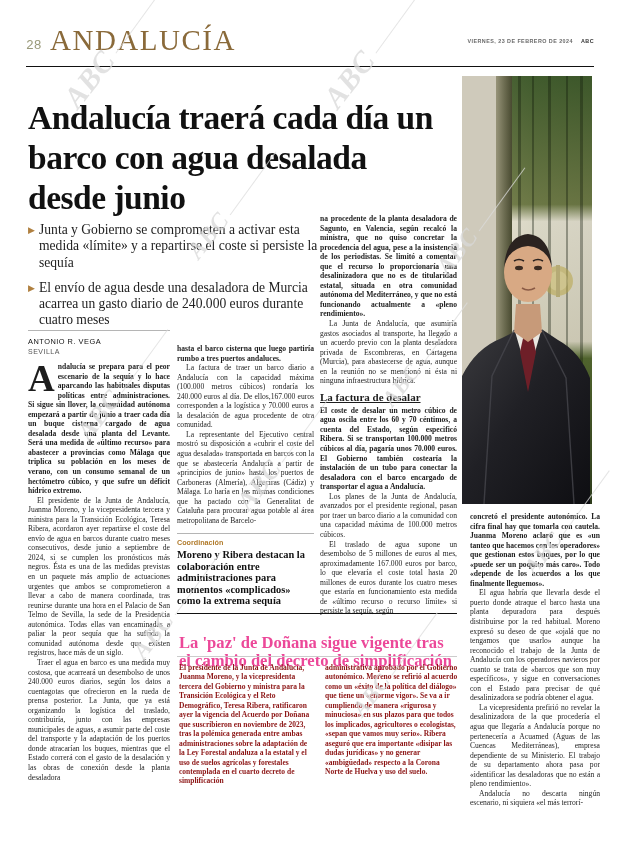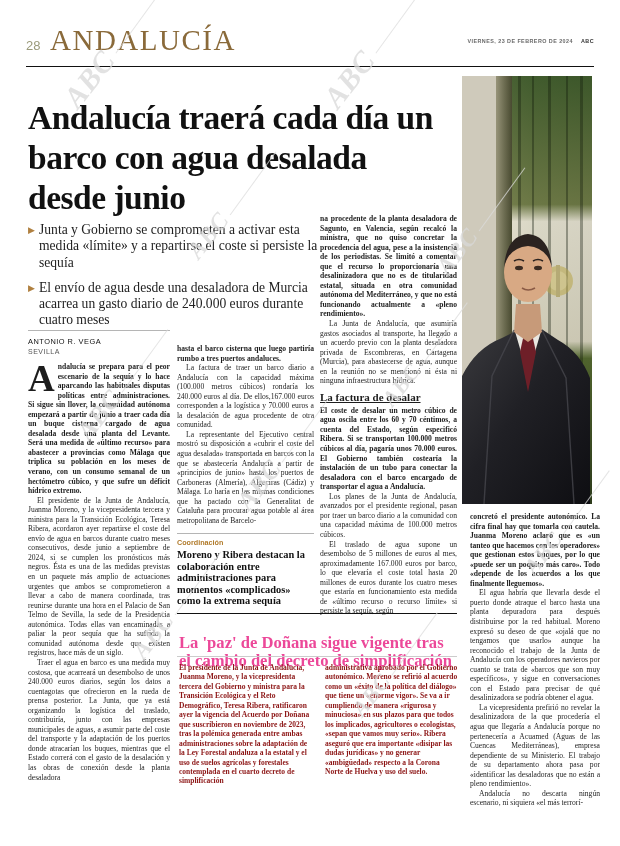--- a/index.html
+++ b/index.html
@@ -19,21 +19,21 @@
   .wm { position:absolute; color:#d9d9d9; font-family:"Liberation Serif",serif;
         font-style:italic; font-weight:700; letter-spacing:1px;
         transform: rotate(-52deg); user-select:none; pointer-events:none; z-index:5;
         opacity:.75; }
   .wm::after{ content:""; position:absolute; left:108%; top:58%;
         width:78px; height:1px; background:#dcdcdc; transform:rotate(-2deg);}
 
   
   .masthead { position:absolute; left:26px; top:26px; right:26px; height:34px; }
   .folio { position:absolute; left:0; top:12px; font-size:13px; color:#9a9a7a;
-           font-family:Liberation Sans, sans-serif;text-align:right; }
+           font-family:Liberation Mono, monospace;text-align:right; }
   .section-title { position:absolute; left:24px; top:-2px; font-size:29px;
            letter-spacing:1.5px; color:#8a6a3a; font-family:"Liberation Serif",serif;
            font-weight:400;text-align:center; }
   .dateline { position:absolute; right:0; top:12px; font-size:5.4px;
            letter-spacing:.45px; color:#6a6a6a; font-family:"Liberation Sans",sans-serif;
            font-weight:700; }
   .dateline .abc { margin-left:8px; color:#333; }
 
   .rule-top { position:absolute; left:26px; right:26px; top:66px; height:1px; background:#111; }
 

